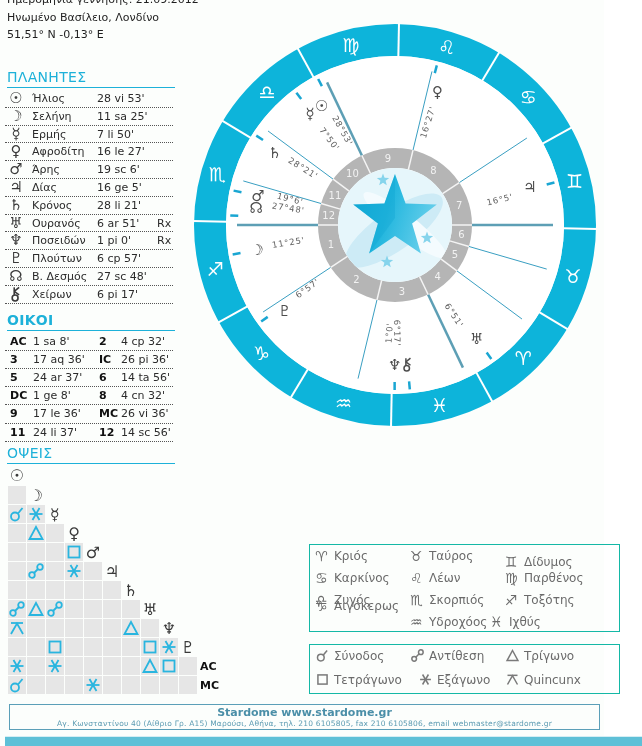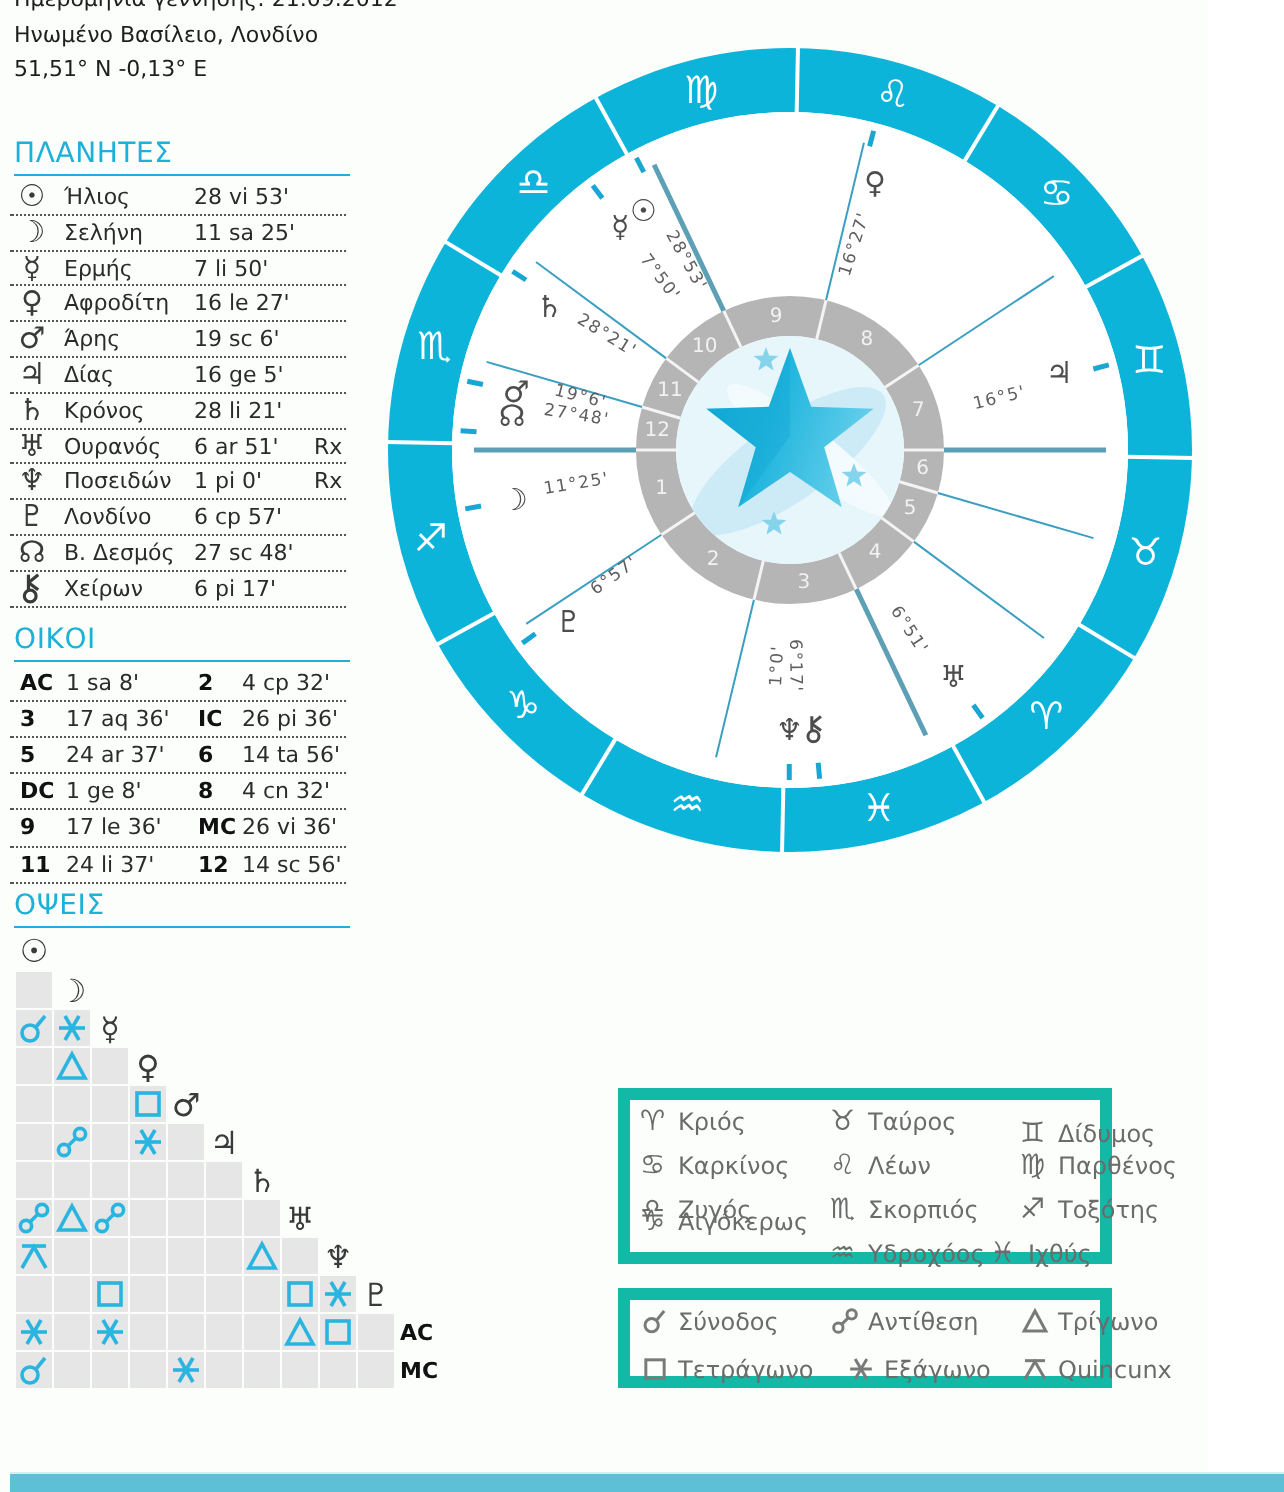--- a/index.html
+++ b/index.html
@@ -20,21 +20,21 @@
 .hrow{position:relative;height:18.2px;box-sizing:border-box;border-bottom:1px dotted #555;font-size:11px;line-height:17px;white-space:nowrap;color:#2b2b2b;}
 .hrow .l1{position:absolute;left:5px;font-weight:bold;color:#111;}
 .hrow .v1{position:absolute;left:28px;}
 .hrow .l2{position:absolute;left:94px;font-weight:bold;color:#111;}
 .hrow .v2{position:absolute;left:116px;}
 .agrid{position:absolute;left:8px;top:466px;width:230px;height:230px;}
 .acell{position:absolute;width:18px;height:18px;background:#e6e6e6;}
 .aglyph{position:absolute;width:18px;height:19px;text-align:center;font-size:16px;line-height:19px;color:#3a3a3a;}
 .alabel{position:absolute;height:19px;line-height:19px;font-size:11px;font-weight:bold;color:#111;padding-left:2px;}
 #wheel{position:absolute;left:189px;top:19px;}
-.legend-box{position:absolute;left:309px;width:247px;border:6px solid #14b8a6;box-sizing:border-box;}
+.legend-box{position:absolute;left:309px;width:311px;border:1px solid #14b8a6;box-sizing:border-box;}
 .litem{position:absolute;height:22px;line-height:22px;font-size:12px;color:#6b6b6b;white-space:nowrap;}
 .litem .lg{display:inline-block;width:19px;font-size:14px;color:#6b6b6b;vertical-align:top;}
 .litem .lg svg{margin-top:3px;}
 .litem .lt{display:inline-block;vertical-align:top;}
 .footer{position:absolute;left:9px;top:704px;width:591px;height:26px;border:1px solid #5b9fb8;box-sizing:border-box;text-align:center;background:#fcfefc;}
 .ft{font-size:11px;font-weight:bold;color:#4b8fa8;line-height:13px;padding-top:1px;display:block;}
 .fa{font-size:7.5px;color:#5c9bb2;line-height:10px;letter-spacing:0.2px;white-space:nowrap;display:block;}
 .bar{position:absolute;left:5px;top:736px;width:637px;height:20px;background:#5ec0d7;border-top:1px solid #d5eef4;}
 </style>
 </head>
@@ -99,21 +99,21 @@
         <span class="r">Rx</span>
       </div>
       <div class="prow">
         <span class="g">♆</span>
         <span class="n">Ποσειδών</span>
         <span class="p">1 pi 0'</span>
         <span class="r">Rx</span>
       </div>
       <div class="prow">
         <span class="g">♇</span>
-        <span class="n">Λονδίνο</span>
+        <span class="n">Πλούτων</span>
         <span class="p">6 cp 57'</span>
         <span class="r"></span>
       </div>
       <div class="prow">
         <span class="g">☊</span>
         <span class="n">Β. Δεσμός</span>
         <span class="p">27 sc 48'</span>
         <span class="r"></span>
       </div>
       <div class="prow">
@@ -124,21 +124,21 @@
             <line x1="7" y1="6" x2="12.5" y2="10" stroke="#3a3a3a" stroke-width="1.8" fill="none"></line>
             <circle cx="8" cy="13.5" r="3.3" stroke="#3a3a3a" stroke-width="1.8" fill="none"></circle>
           </svg>
         </span>
         <span class="n">Χείρων</span>
         <span class="p">6 pi 17'</span>
         <span class="r"></span>
       </div>
     </div>
 
-  <div class="sec-title" style="top:311px;">ΟΙΚΟΙ</div>
+  <div class="sec-title" style="top:311px;font-weight:bold;">ΟΙΚΟΙ</div>
   <div class="htable" id="house-table">
       <div class="hrow">
         <span class="l1">AC</span>
         <span class="v1">1 sa 8'</span>
         <span class="l2">2</span>
         <span class="v2">4 cp 32'</span>
       </div>
       <div class="hrow">
         <span class="l1">3</span>
         <span class="v1">17 aq 36'</span>
@@ -514,15 +514,19 @@
             <line stroke="#7a7a7a" stroke-width="1.8" fill="none" x1="2.5" y1="9" x2="15.5" y2="9"></line>
             <line stroke="#7a7a7a" stroke-width="1.8" fill="none" x1="5.5" y1="3" x2="12.5" y2="15"></line>
             <line stroke="#7a7a7a" stroke-width="1.8" fill="none" x1="12.5" y1="3" x2="5.5" y2="15"></line>
           </svg></span><span class="lt">Εξάγωνο</span></div>
       <div class="litem" style="left:195px;top:24px"><span class="lg"><svg viewBox="0 0 18 18" width="15" height="15" style="display:block">
             <line stroke="#7a7a7a" stroke-width="1.8" fill="none" x1="3" y1="4" x2="15" y2="4"></line>
             <polyline stroke="#7a7a7a" stroke-width="1.8" fill="none" points="3,15 9,4.5 15,15"></polyline>
           </svg></span><span class="lt">Quincunx</span></div>
     </div>
 
+  <div class="footer">
+    <span class="ft">Stardome www.stardome.gr</span>
+    <span class="fa">Αγ. Κωνσταντίνου 40 (Αίθριο Γρ. Α15) Μαρούσι, Αθήνα, τηλ. 210 6105805, fax 210 6105806, email webmaster@stardome.gr</span>
+  </div>
 </div>
 
 <div class="bar"></div>
 
 </body></html>

